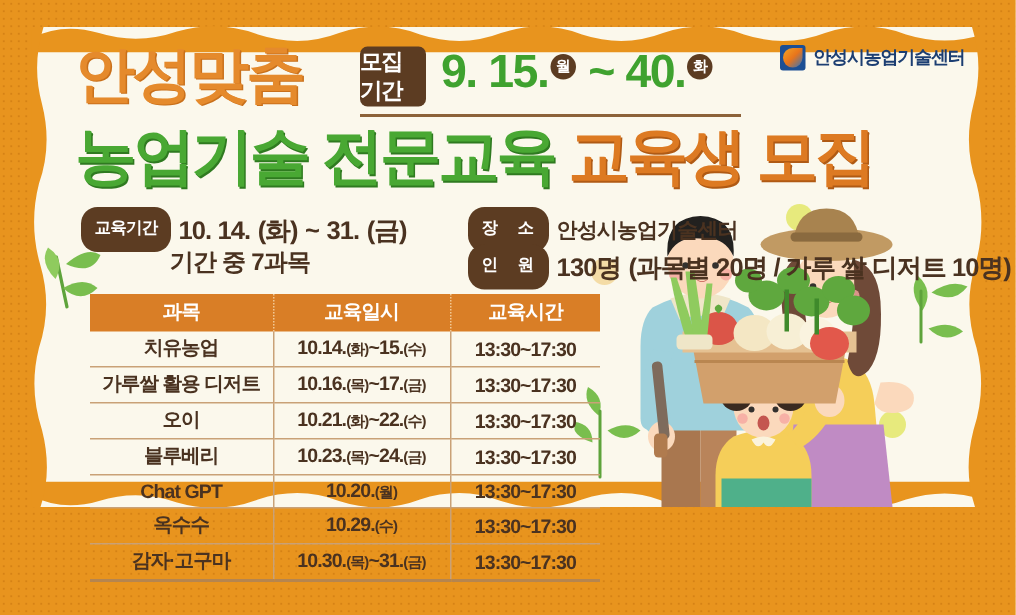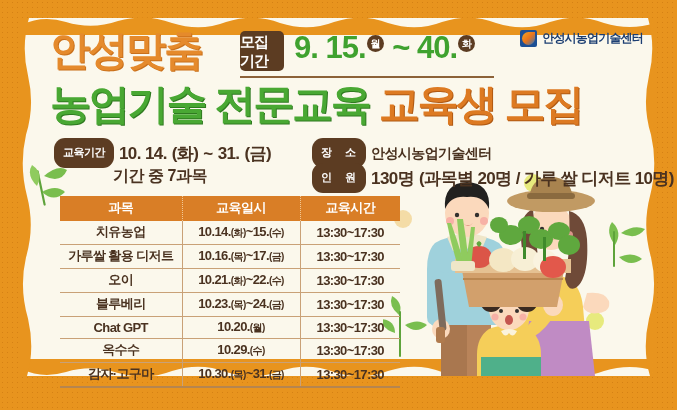--- a/index.html
+++ b/index.html
@@ -18,21 +18,21 @@
   .dots{
     position:absolute;inset:0;
     background-image:radial-gradient(#C8761099 0.8px, transparent 0.9px);
     background-size:5px 5px;
     pointer-events:none;
     z-index:1;
   }
   
   .sheet{
     position:absolute;
-    left:22px;top:18px;width:633px;height:358px;
+    left:22px;top:18px;width:633px;height:320px;
     background:#FBF8EC;
     z-index:2;
   }
   .wave-top,.wave-bottom{
     position:absolute;left:0;width:100%;height:18px;z-index:3;
     pointer-events:none;
   }
   .wave-top{top:-1px;}
   .wave-bottom{bottom:-1px;}
   .wave-left,.wave-right{

